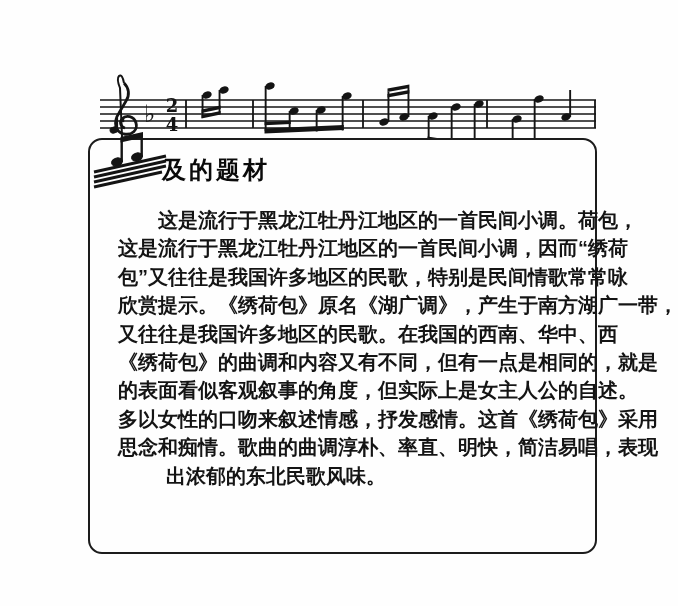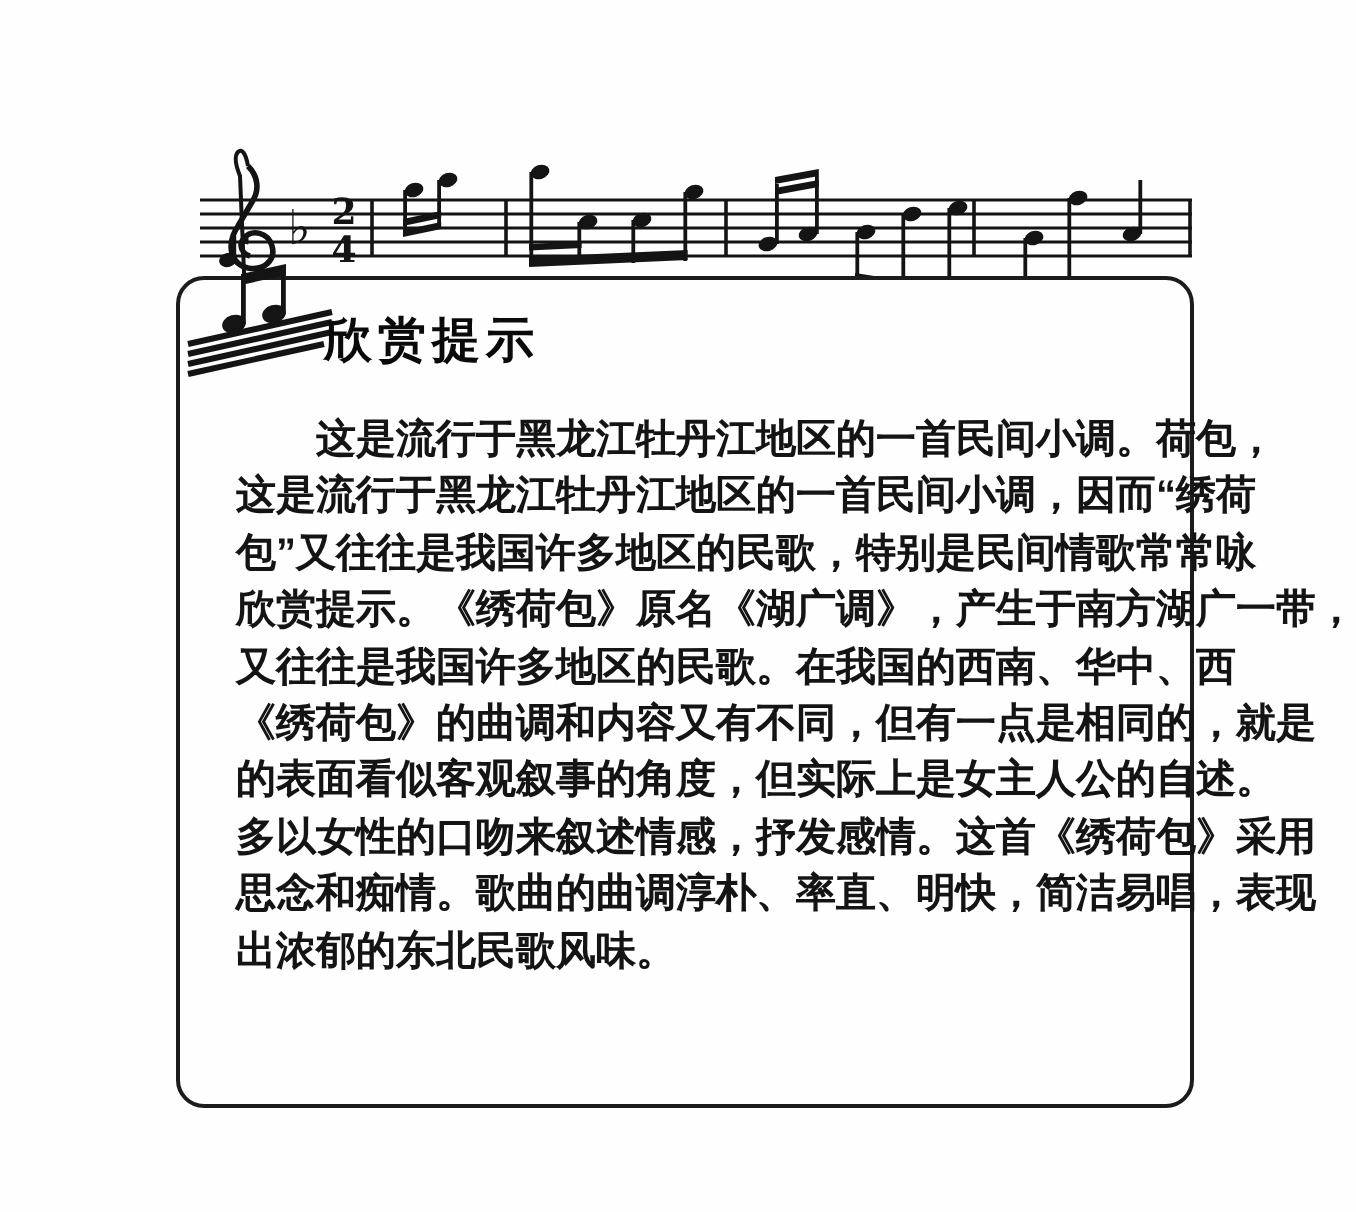--- a/index.html
+++ b/index.html
@@ -50,21 +50,21 @@
     font-size:20px;
     font-weight:700;
     line-height:28.4px;
     height:28.4px;
     white-space:nowrap;
     text-align:justify;
     text-align-last:justify;
     color:#141414;
   }
   .article .line.indent{padding-left:40px;width:444px;}
-  .article .line.last{text-align-last:left;}
+  .article .line.last{text-align-last:left;margin-left:48px;}
 </style>
 </head>
 <body>
 
 <div class="page">
 
   <svg class="staff-svg" width="678" height="170" viewBox="0 0 678 170">
     <g stroke="#141414" stroke-width="1.6">
       <line x1="100" y1="100" x2="596" y2="100"></line>
       <line x1="100" y1="107" x2="596" y2="107"></line>
@@ -163,21 +163,21 @@
         <ellipse cx="47" cy="39" rx="5.5" ry="4" transform="rotate(-16 47 39)"></ellipse>
         <rect x="30.5" y="21" width="2.4" height="23" stroke="none"></rect>
         <rect x="50.5" y="16" width="2.4" height="23" stroke="none"></rect>
         <polygon points="30.5,19 53,14 53,19.5 30.5,24.5" stroke="none"></polygon>
 
         <ellipse cx="24" cy="12" rx="4" ry="3" transform="rotate(-16 24 12)"></ellipse>
         <path d="M27,11 L27,-6 C31,-3 34,-1 33,4" fill="none" stroke-width="2.2"></path>
       </g>
     </svg>
 
-    <h2 class="tip-heading">欣赏提示</h2>
+    <h2 class="tip-heading">及的题材</h2>
 
     <div class="article">
       <div class="line indent">这是流行于黑龙江牡丹江地区的一首民间小调。荷包，</div>
       <div class="line">这是流行于黑龙江牡丹江地区的一首民间小调，因而“绣荷</div>
       <div class="line">包”又往往是我国许多地区的民歌，特别是民间情歌常常咏</div>
       <div class="line">欣赏提示。《绣荷包》原名《湖广调》，产生于南方湖广一带，</div>
       <div class="line">又往往是我国许多地区的民歌。在我国的西南、华中、西</div>
       <div class="line">《绣荷包》的曲调和内容又有不同，但有一点是相同的，就是</div>
       <div class="line">的表面看似客观叙事的角度，但实际上是女主人公的自述。</div>
       <div class="line">多以女性的口吻来叙述情感，抒发感情。这首《绣荷包》采用</div>

